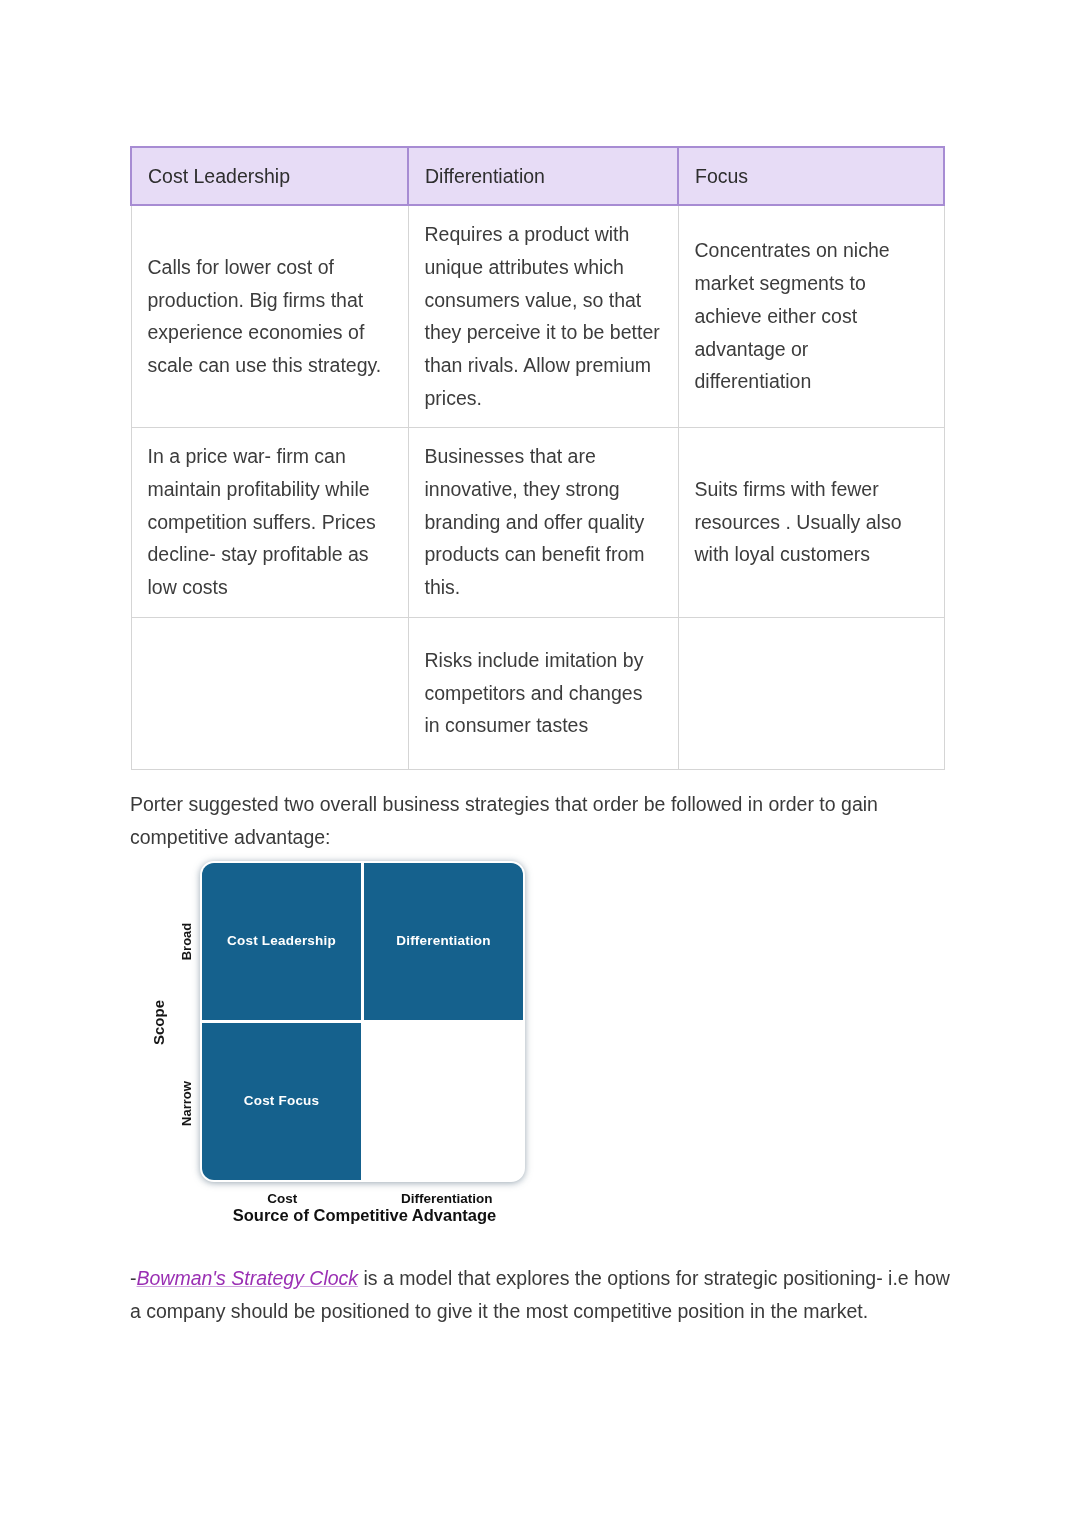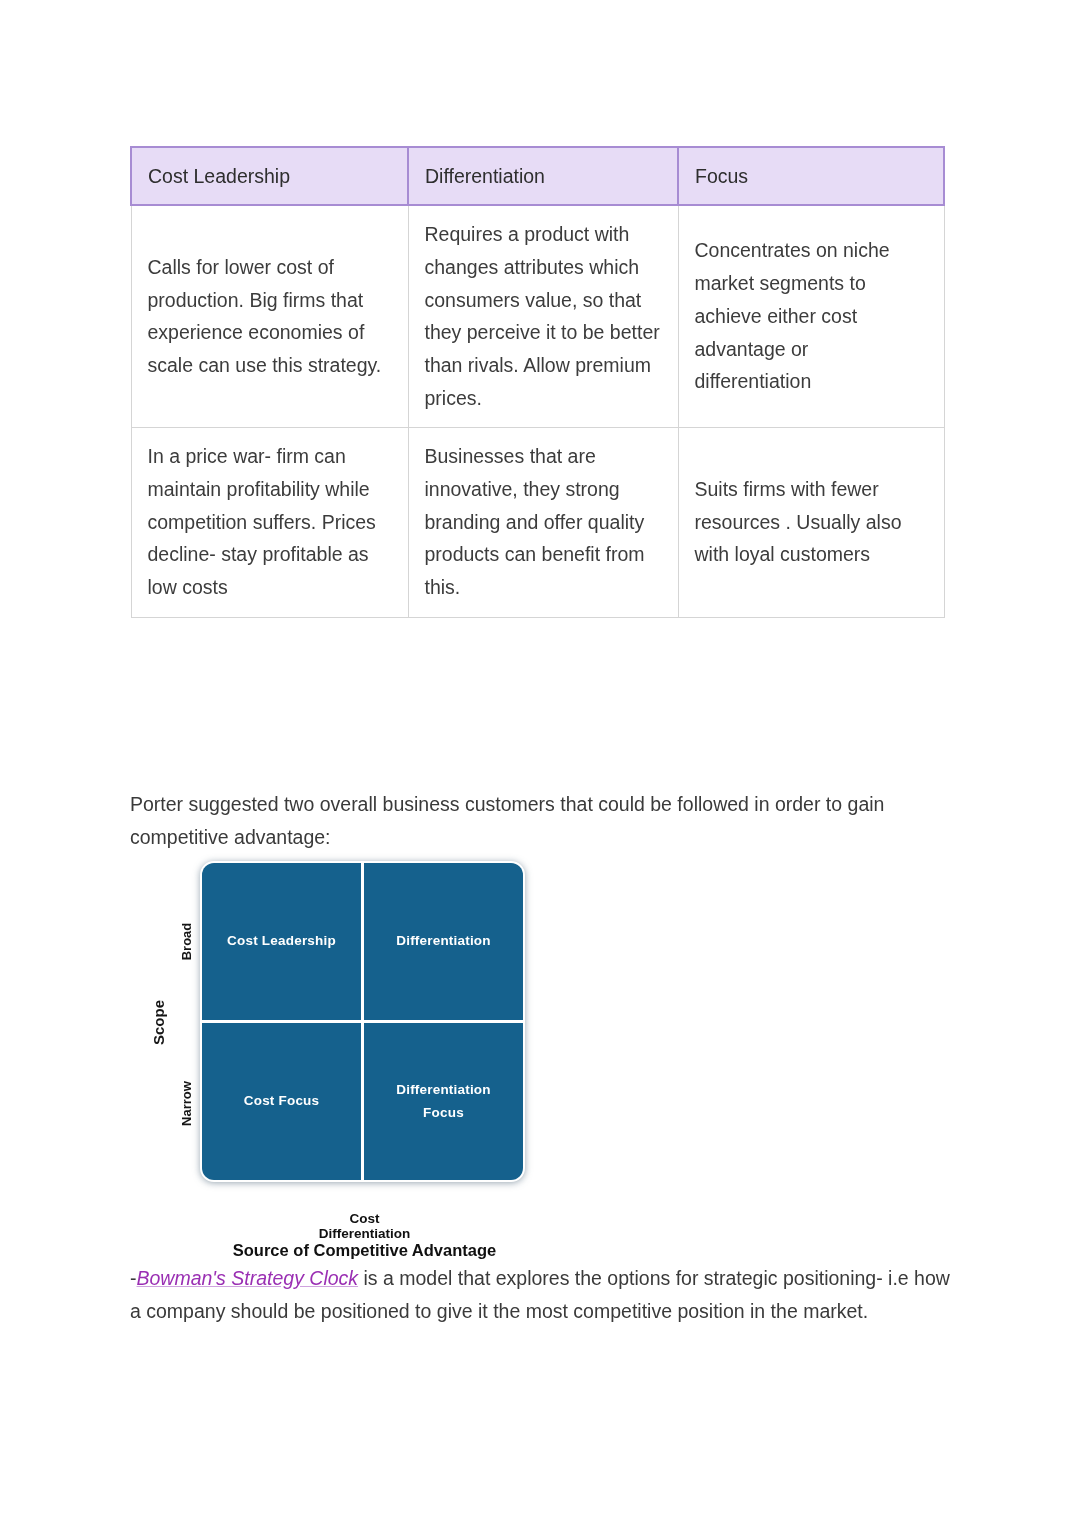--- a/index.html
+++ b/index.html
@@ -49,21 +49,21 @@
     width:325px; height:321px; box-sizing:border-box;
     background:#ffffff; border:2px solid #ffffff; border-radius:14px; overflow:hidden;
     display:grid; grid-template-columns:1fr 1fr; grid-template-rows:1fr 1fr; gap:3px;
     box-shadow:0 1px 7px rgba(70,95,115,0.55);
   }
   .quad { background:#15618D; display:flex; align-items:center; justify-content:center; }
   .qlabel { color:#ffffff; font-weight:bold; font-size:13.5px; text-align:center;
             line-height:1.7; letter-spacing:0.2px; }
   .quad.br .qlabel { max-width:118px; }
 
-  .xlabels { margin-left:57px; width:329px; display:flex; margin-top:27px;flex-direction:column; }
+  .xlabels { margin-left:57px; width:329px; display:flex; margin-top:7px; }
   .xlabels span { flex:1; text-align:center; font-weight:bold; font-size:13.5px; color:#101010; }
   .xtitle { margin-left:57px; width:329px; text-align:center; font-weight:bold;
             font-size:16.5px; color:#101010; }
 </style>
 </head>
 <body>
 
 <div class="page">
 
   <table class="strategy">
@@ -73,32 +73,37 @@
         <col class="c3">
       </colgroup>
     <tbody>
         <tr>
       <th>Cost Leadership</th>
       <th>Differentiation</th>
       <th>Focus</th>
     </tr>
     <tr class="r1">
       <td>Calls for lower cost of production. Big firms that experience economies of scale can use this strategy.</td>
-      <td>Requires a product with changes attributes which consumers value, so that they perceive it to be better than rivals. Allow premium prices.</td>
+      <td>Requires a product with unique attributes which consumers value, so that they perceive it to be better than rivals. Allow premium prices.</td>
       <td>Concentrates on niche market segments to achieve either cost advantage or differentiation</td>
     </tr>
     <tr class="r2">
       <td>In a price war- firm can maintain profitability while competition suffers. Prices decline- stay profitable as low costs</td>
       <td>Businesses that are innovative, they strong branding and offer quality products can benefit from this.</td>
       <td>Suits firms with fewer resources . Usually also with loyal customers</td>
     </tr>
+    <tr class="r3">
+      <td></td>
+      <td>Risks include imitation by competitors and changes in consumer tastes</td>
+      <td></td>
+    </tr>
   </tbody>
     </table>
 
-  <p class="para para1">Porter suggested two overall business customers that could be followed in order to gain competitive advantage:</p>
+  <p class="para para1">Porter suggested two overall business strategies that order be followed in order to gain competitive advantage:</p>
 
   <div class="figure">
     <div class="matrix-row">
       <div class="scope-col">
         <span class="rot axis-title-y">Scope</span>
       </div>
       <div class="ylabels-col">
         <div class="half">
           <span class="rot tick-y">Broad</span>
         </div>
@@ -109,23 +114,20 @@
       <div class="matrix">
         <div class="quad tl">
           <span class="qlabel">Cost Leadership</span>
         </div>
         <div class="quad tr">
           <span class="qlabel">Differentiation</span>
         </div>
         <div class="quad bl">
           <span class="qlabel">Cost Focus</span>
         </div>
-        <div class="quad br">
-          <span class="qlabel">Differentiation Focus</span>
-        </div>
       </div>
     </div>
     <div class="xlabels">
       <span>Cost</span>
       <span>Differentiation</span>
     </div>
     <div class="xtitle">Source of Competitive Advantage</div>
   </div>
 
   <p class="para para2"><span>-</span><span class="doc-link">Bowman's Strategy Clock</span><span> is a model that explores the options for strategic positioning- i.e how a company should be positioned to give it the most competitive position in the market.</span></p>

